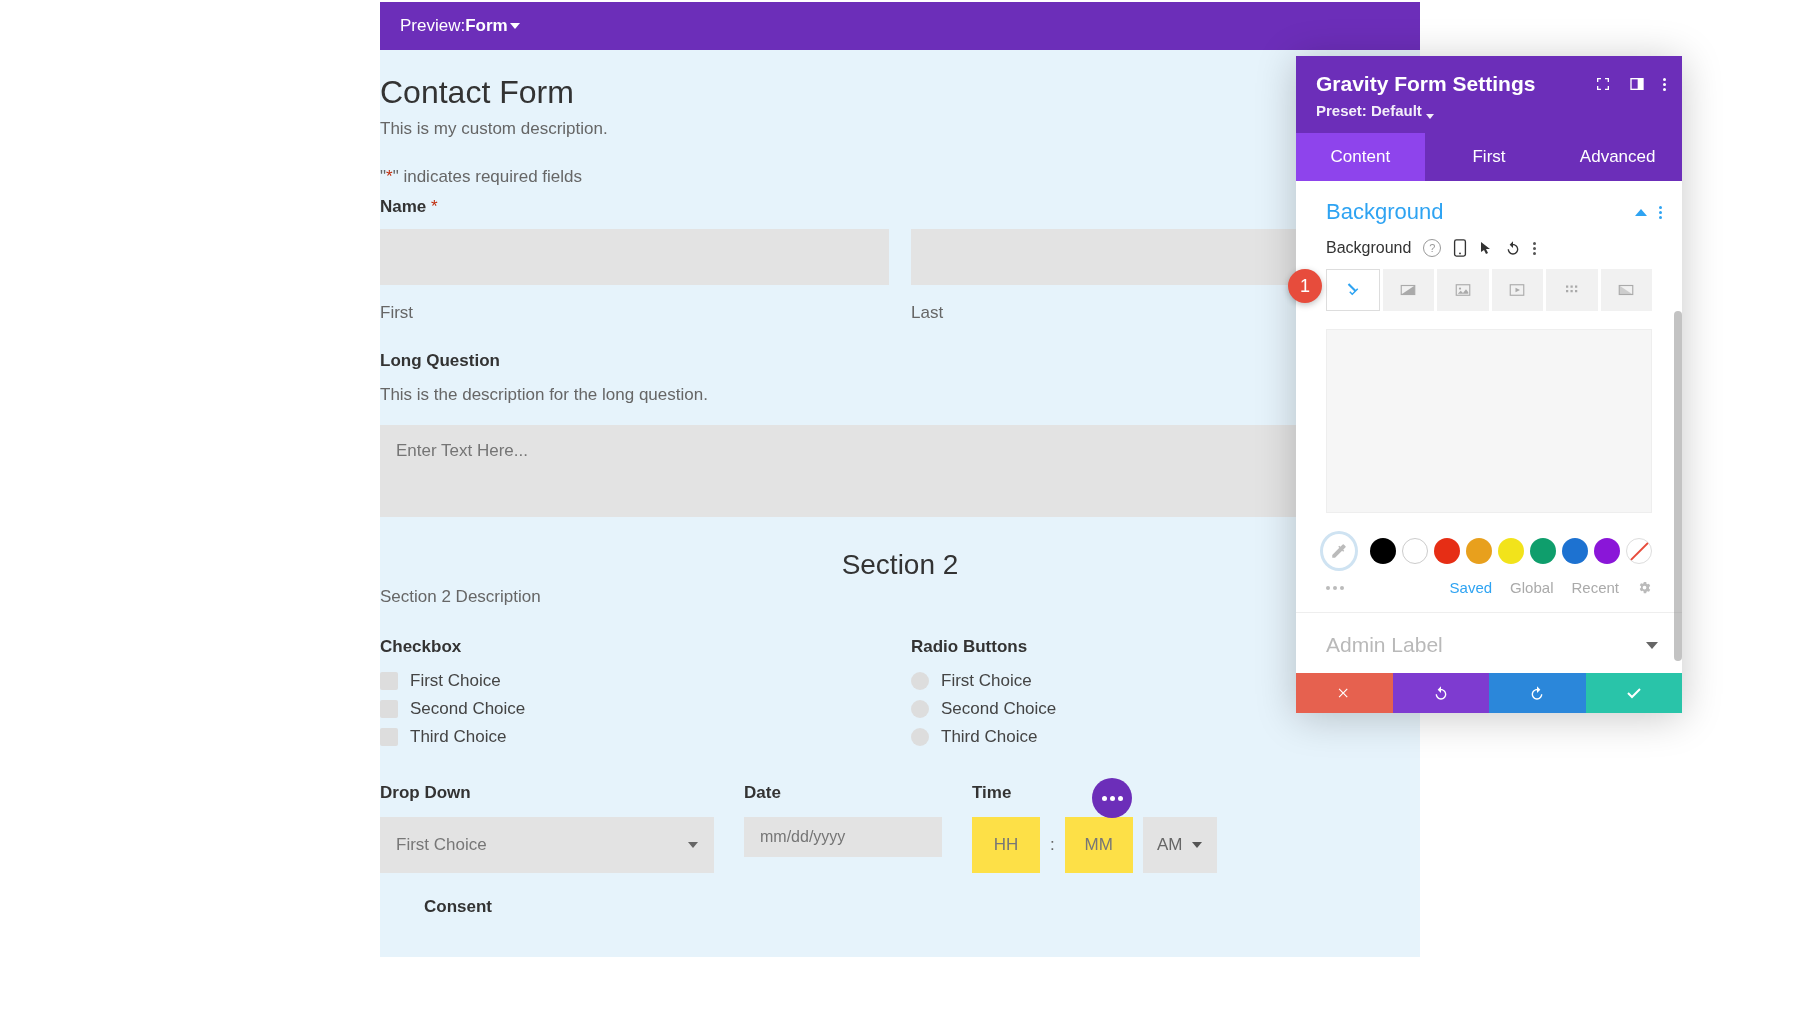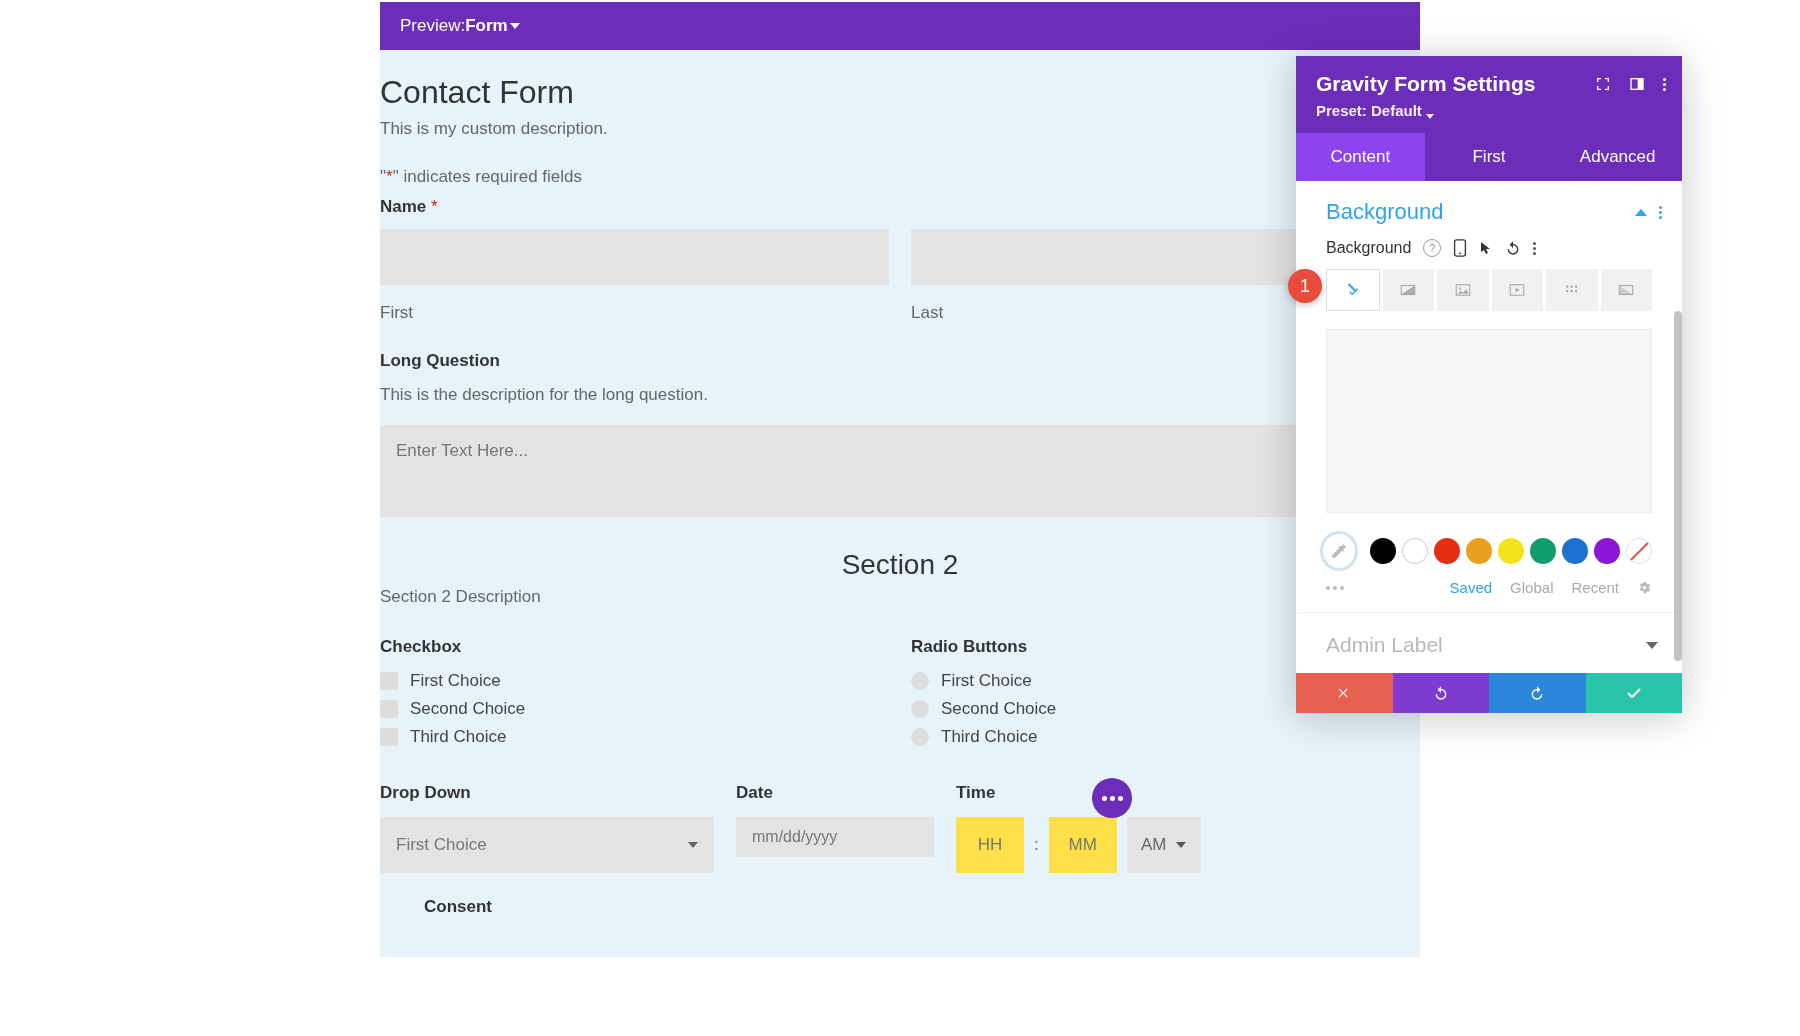--- a/index.html
+++ b/index.html
@@ -33,21 +33,21 @@
 .section-title { font-size: 28px; font-weight: 500; color: #333; margin-top: 28px; margin-bottom: 6px; text-align: center; }
 .section-desc { font-size: 17px; color: #666; margin-bottom: 30px; }
 
 .two-col { display: flex; gap: 22px; }
 .col { flex: 1; }
 
 .choice-row { display: flex; align-items: center; gap: 12px; margin-bottom: 8px; font-size: 17px; color: #444; }
 .checkbox { width: 18px; height: 18px; background: #ddd; border-radius: 2px; flex-shrink: 0; }
 .radio { width: 18px; height: 18px; background: #ddd; border-radius: 50%; flex-shrink: 0; }
 
-.three-col { display: flex; gap: 22px; margin-top: 28px; }
+.three-col { display: flex; gap: 30px; margin-top: 28px; }
 .three-col .c1 { flex: 0 0 334px; }
 .three-col .c2 { flex: 0 0 198px; }
 .three-col .c3 { flex: 1; }
 
 .select-box { width: 100%; height: 56px; background: #e3e3e3; border: none; padding: 0 16px; font-size: 17px; color: #777; display: flex; align-items: center; justify-content: space-between; }
 .select-caret { width: 0; height: 0; border-left: 5px solid transparent; border-right: 5px solid transparent; border-top: 6px solid #666; }
 
 .time-row { display: flex; align-items: center; gap: 10px; }
 .time-box { width: 68px; height: 56px; background: #fde047; border: none; text-align: center; font-size: 17px; color: #777; display: flex; align-items: center; justify-content: center; }
 .time-sep { font-size: 17px; color: #666; }

